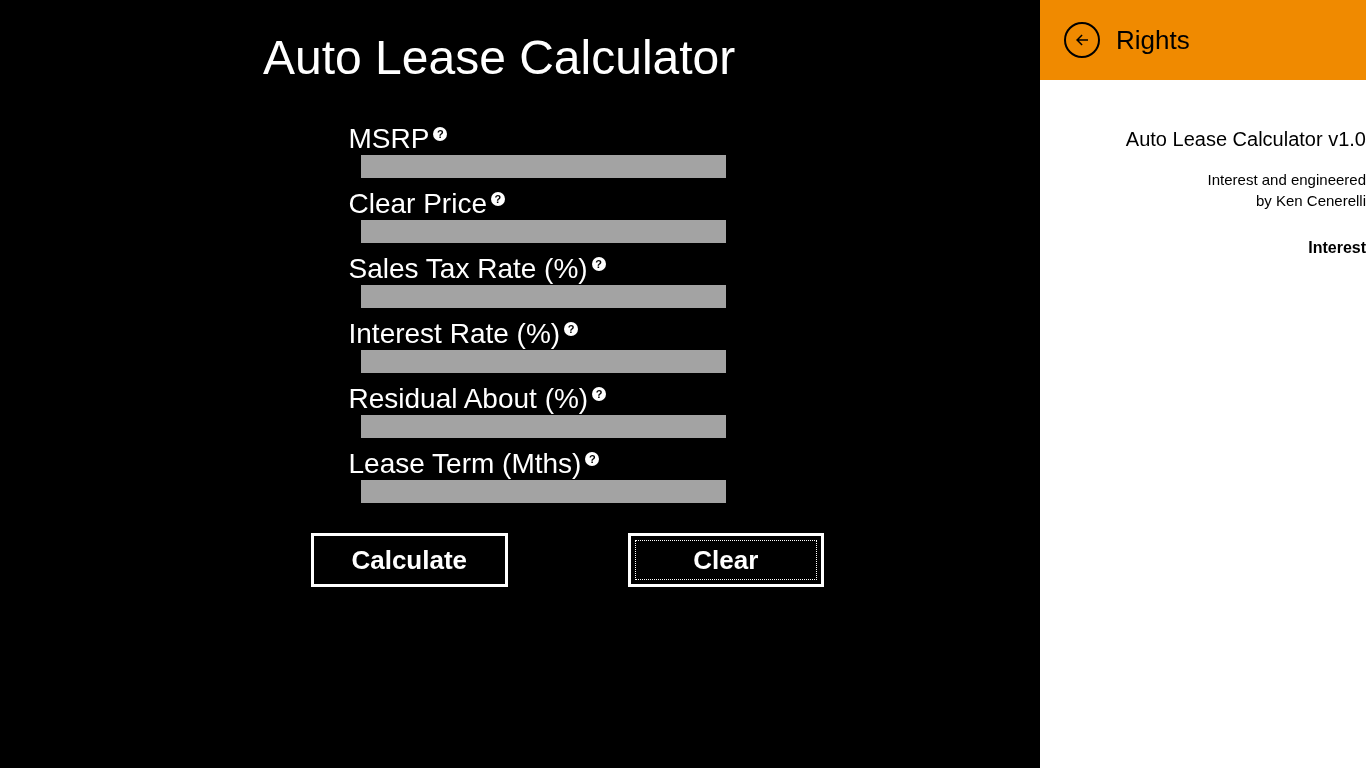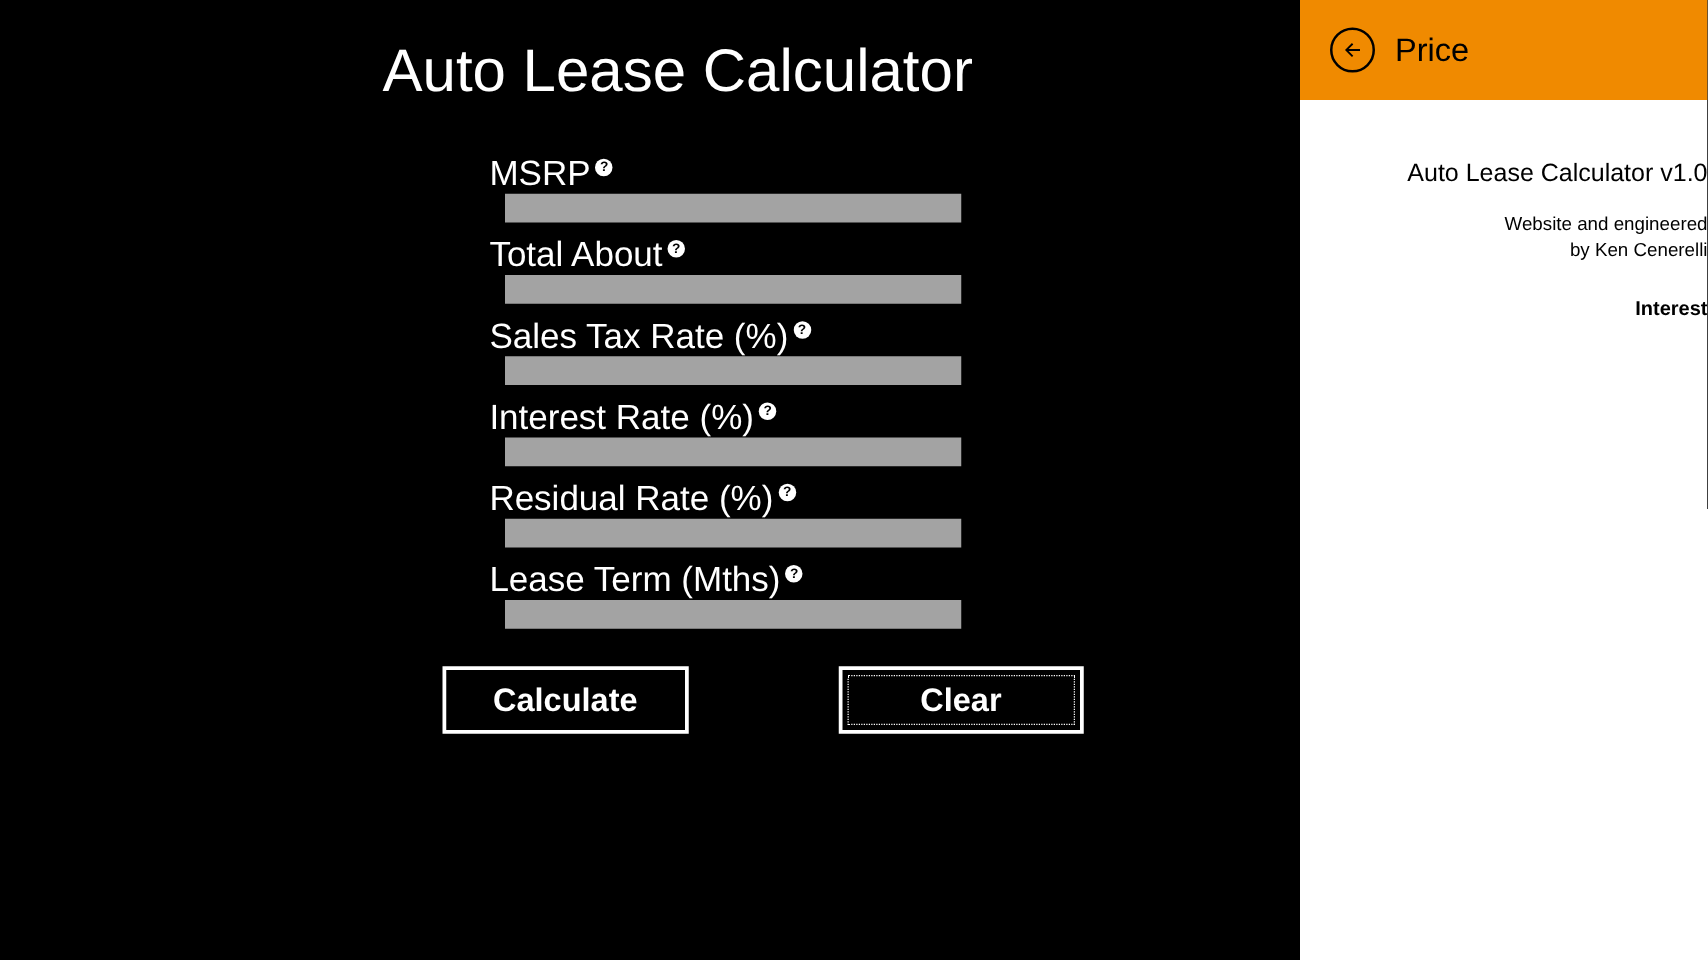--- a/index.html
+++ b/index.html
@@ -14,21 +14,20 @@
       font-family: 'Segoe UI', 'Segoe UI Light', sans-serif;
       color: #fff;
       overflow: hidden;
       position: relative;
     }
     .main-content {
       width: 824px;
       height: 100%;
       padding-left: 263px;
       padding-top: 30px;
-      margin-left: 43px;
     }
     .page-title {
       font-size: 48px;
       font-weight: 300;
       color: #fff;
       margin-bottom: 38px;
     }
     .form-rows {
       display: flex;
       flex-direction: column;
@@ -168,21 +167,21 @@
     <div class="form-row">
       <div class="label-wrap">
         <span class="field-label">MSRP</span>
         <span class="help-icon">?</span>
       </div>
       <input type="text" class="text-input" value="" style="">
     </div>
 
     <div class="form-row">
       <div class="label-wrap">
-        <span class="field-label">Total About</span>
+        <span class="field-label">Clear Price</span>
         <span class="help-icon">?</span>
       </div>
       <input type="text" class="text-input" value="" style="">
     </div>
 
     <div class="form-row">
       <div class="label-wrap">
         <span class="field-label">Sales Tax Rate (%)</span>
         <span class="help-icon">?</span>
       </div>
@@ -192,21 +191,21 @@
     <div class="form-row">
       <div class="label-wrap">
         <span class="field-label">Interest Rate (%)</span>
         <span class="help-icon">?</span>
       </div>
       <input type="text" class="text-input" value="" style="">
     </div>
 
     <div class="form-row">
       <div class="label-wrap">
-        <span class="field-label">Residual Rate (%)</span>
+        <span class="field-label">Residual About (%)</span>
         <span class="help-icon">?</span>
       </div>
       <input type="text" class="text-input" value="" style="">
     </div>
 
     <div class="form-row">
       <div class="label-wrap">
         <span class="field-label">Lease Term (Mths)</span>
         <span class="help-icon">?</span>
       </div>
@@ -221,21 +220,21 @@
   </div>
 </div>
 
 <div class="about-panel">
   <div class="about-header">
     <div class="back-button">
       <svg viewBox="0 0 24 24">
         <path d="M20 11H7.83l5-5L11.41 4.59 4 12l7.41 7.41L12.83 18l-5-5H20z" fill="#000"></path>
       </svg>
     </div>
-    <span class="about-title">Price</span>
+    <span class="about-title">Rights</span>
   </div>
   <div class="about-body">
     <div class="about-version">Auto Lease Calculator v1.0</div>
-    <div class="about-line">Website and engineered</div>
+    <div class="about-line">Interest and engineered</div>
     <div class="about-line">by Ken Cenerelli</div>
     <span class="website-link">Interest</span>
   </div>
 </div>
 
 </body></html>

